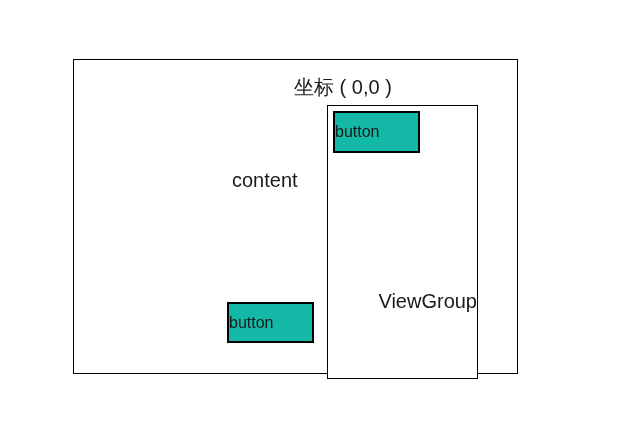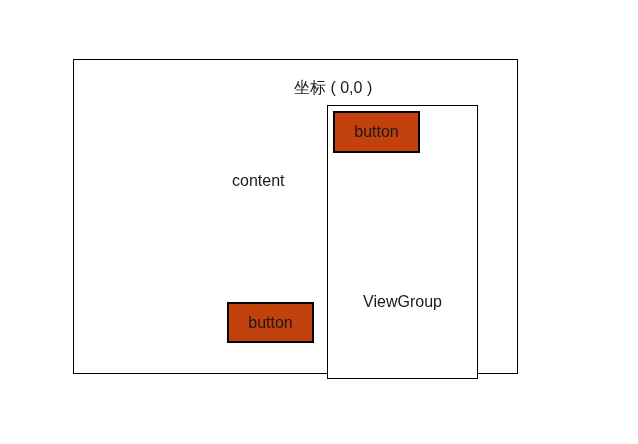--- a/index.html
+++ b/index.html
@@ -10,21 +10,21 @@
   .canvas {
     position: relative;
     width: 638px;
     height: 444px;
     background: #ffffff;
     overflow: hidden;
     font-family: "Liberation Sans", "DejaVu Sans", sans-serif;
     color: #1a1a1a;
   }
   .label {
-    font-size: 16px;
+    font-size: 20px;
     line-height: 19px;
     white-space: nowrap;
   }
   
   .content-rect {
     position: absolute;
     left: 73px;
     top: 38px;
     width: 445px;
     height: 315px;
@@ -53,31 +53,30 @@
     height: 274px;
     border: 1px solid #000000;
     box-sizing: border-box;
     background: #ffffff;
   }
   .viewgroup-label {
     position: absolute;
     left: 0;
     right: 0;
     top: 186px;
-    text-align: center;
+    text-align: right;
   }
   
   .btn-box {
     position: absolute;
     border: 2px solid #000000;
-    background: #c2410c;
+    background: #14b8a6;
     box-sizing: border-box;
     display: flex;
     align-items: center;
-    justify-content: center;
     font-size: 16px;
   }
   .viewgroup-btn {
     left: 5px;
     top: 5px;
     width: 87px;
     height: 42px;
   }
   .content-btn {
     left: 153px;

